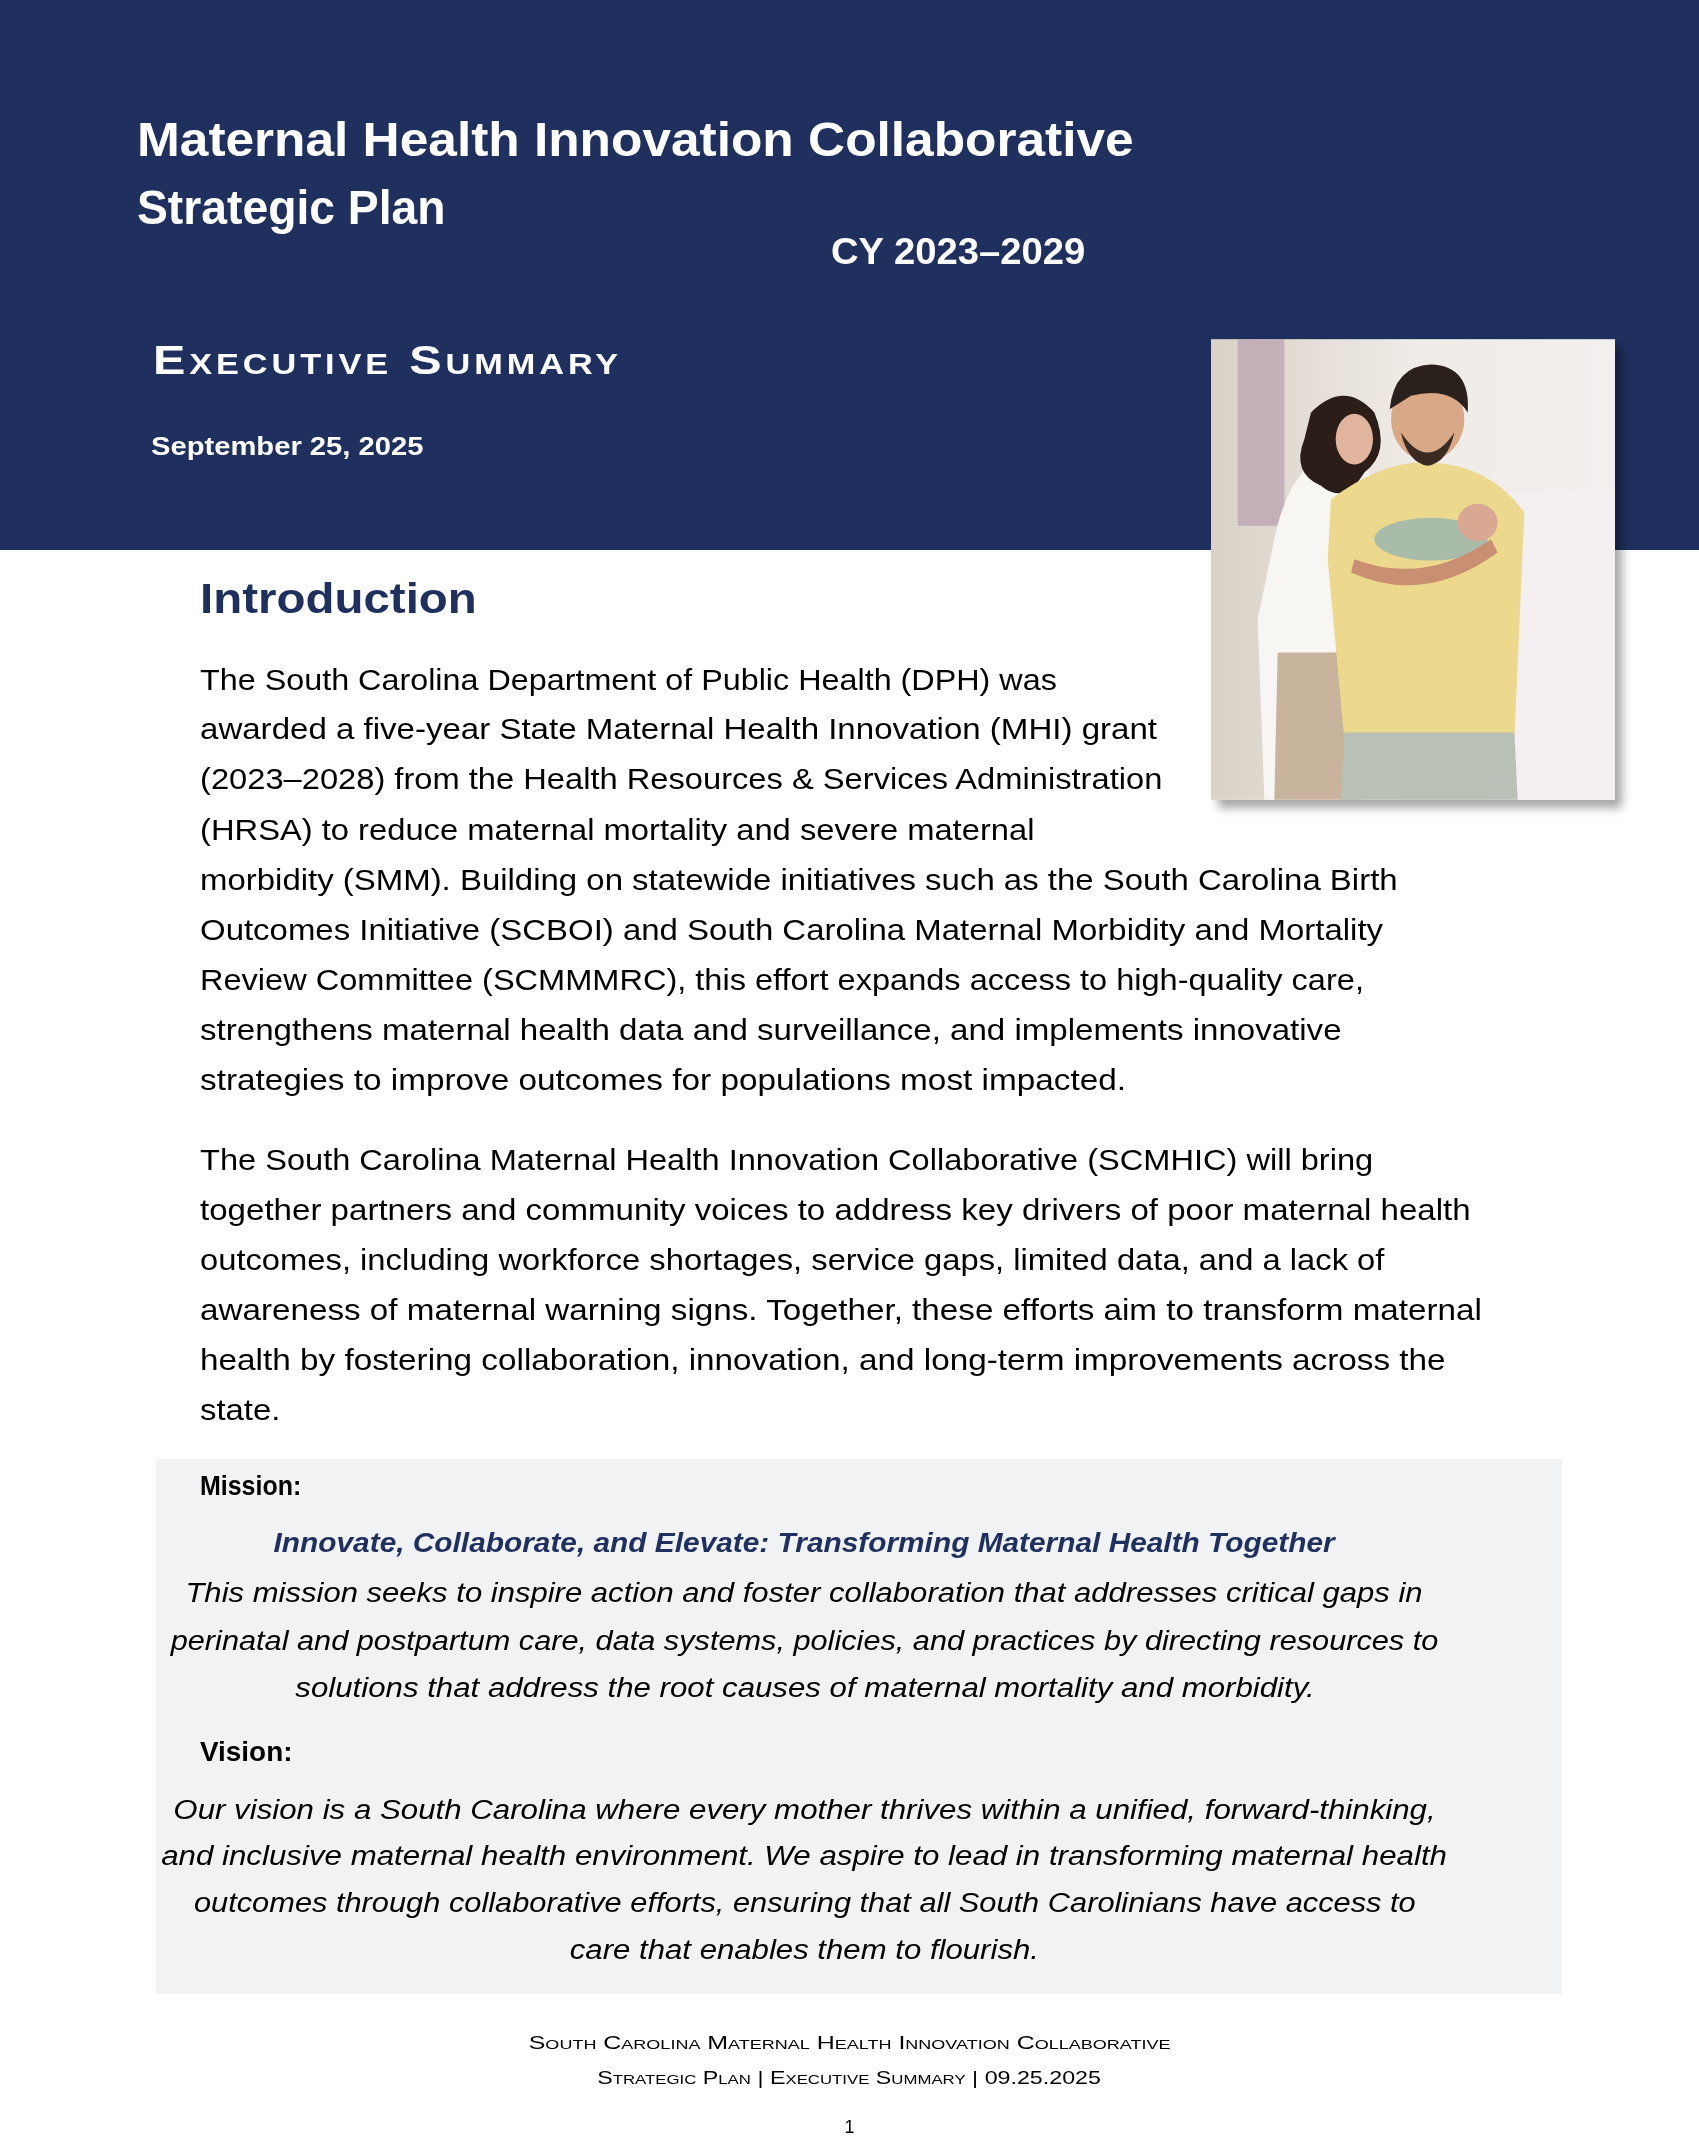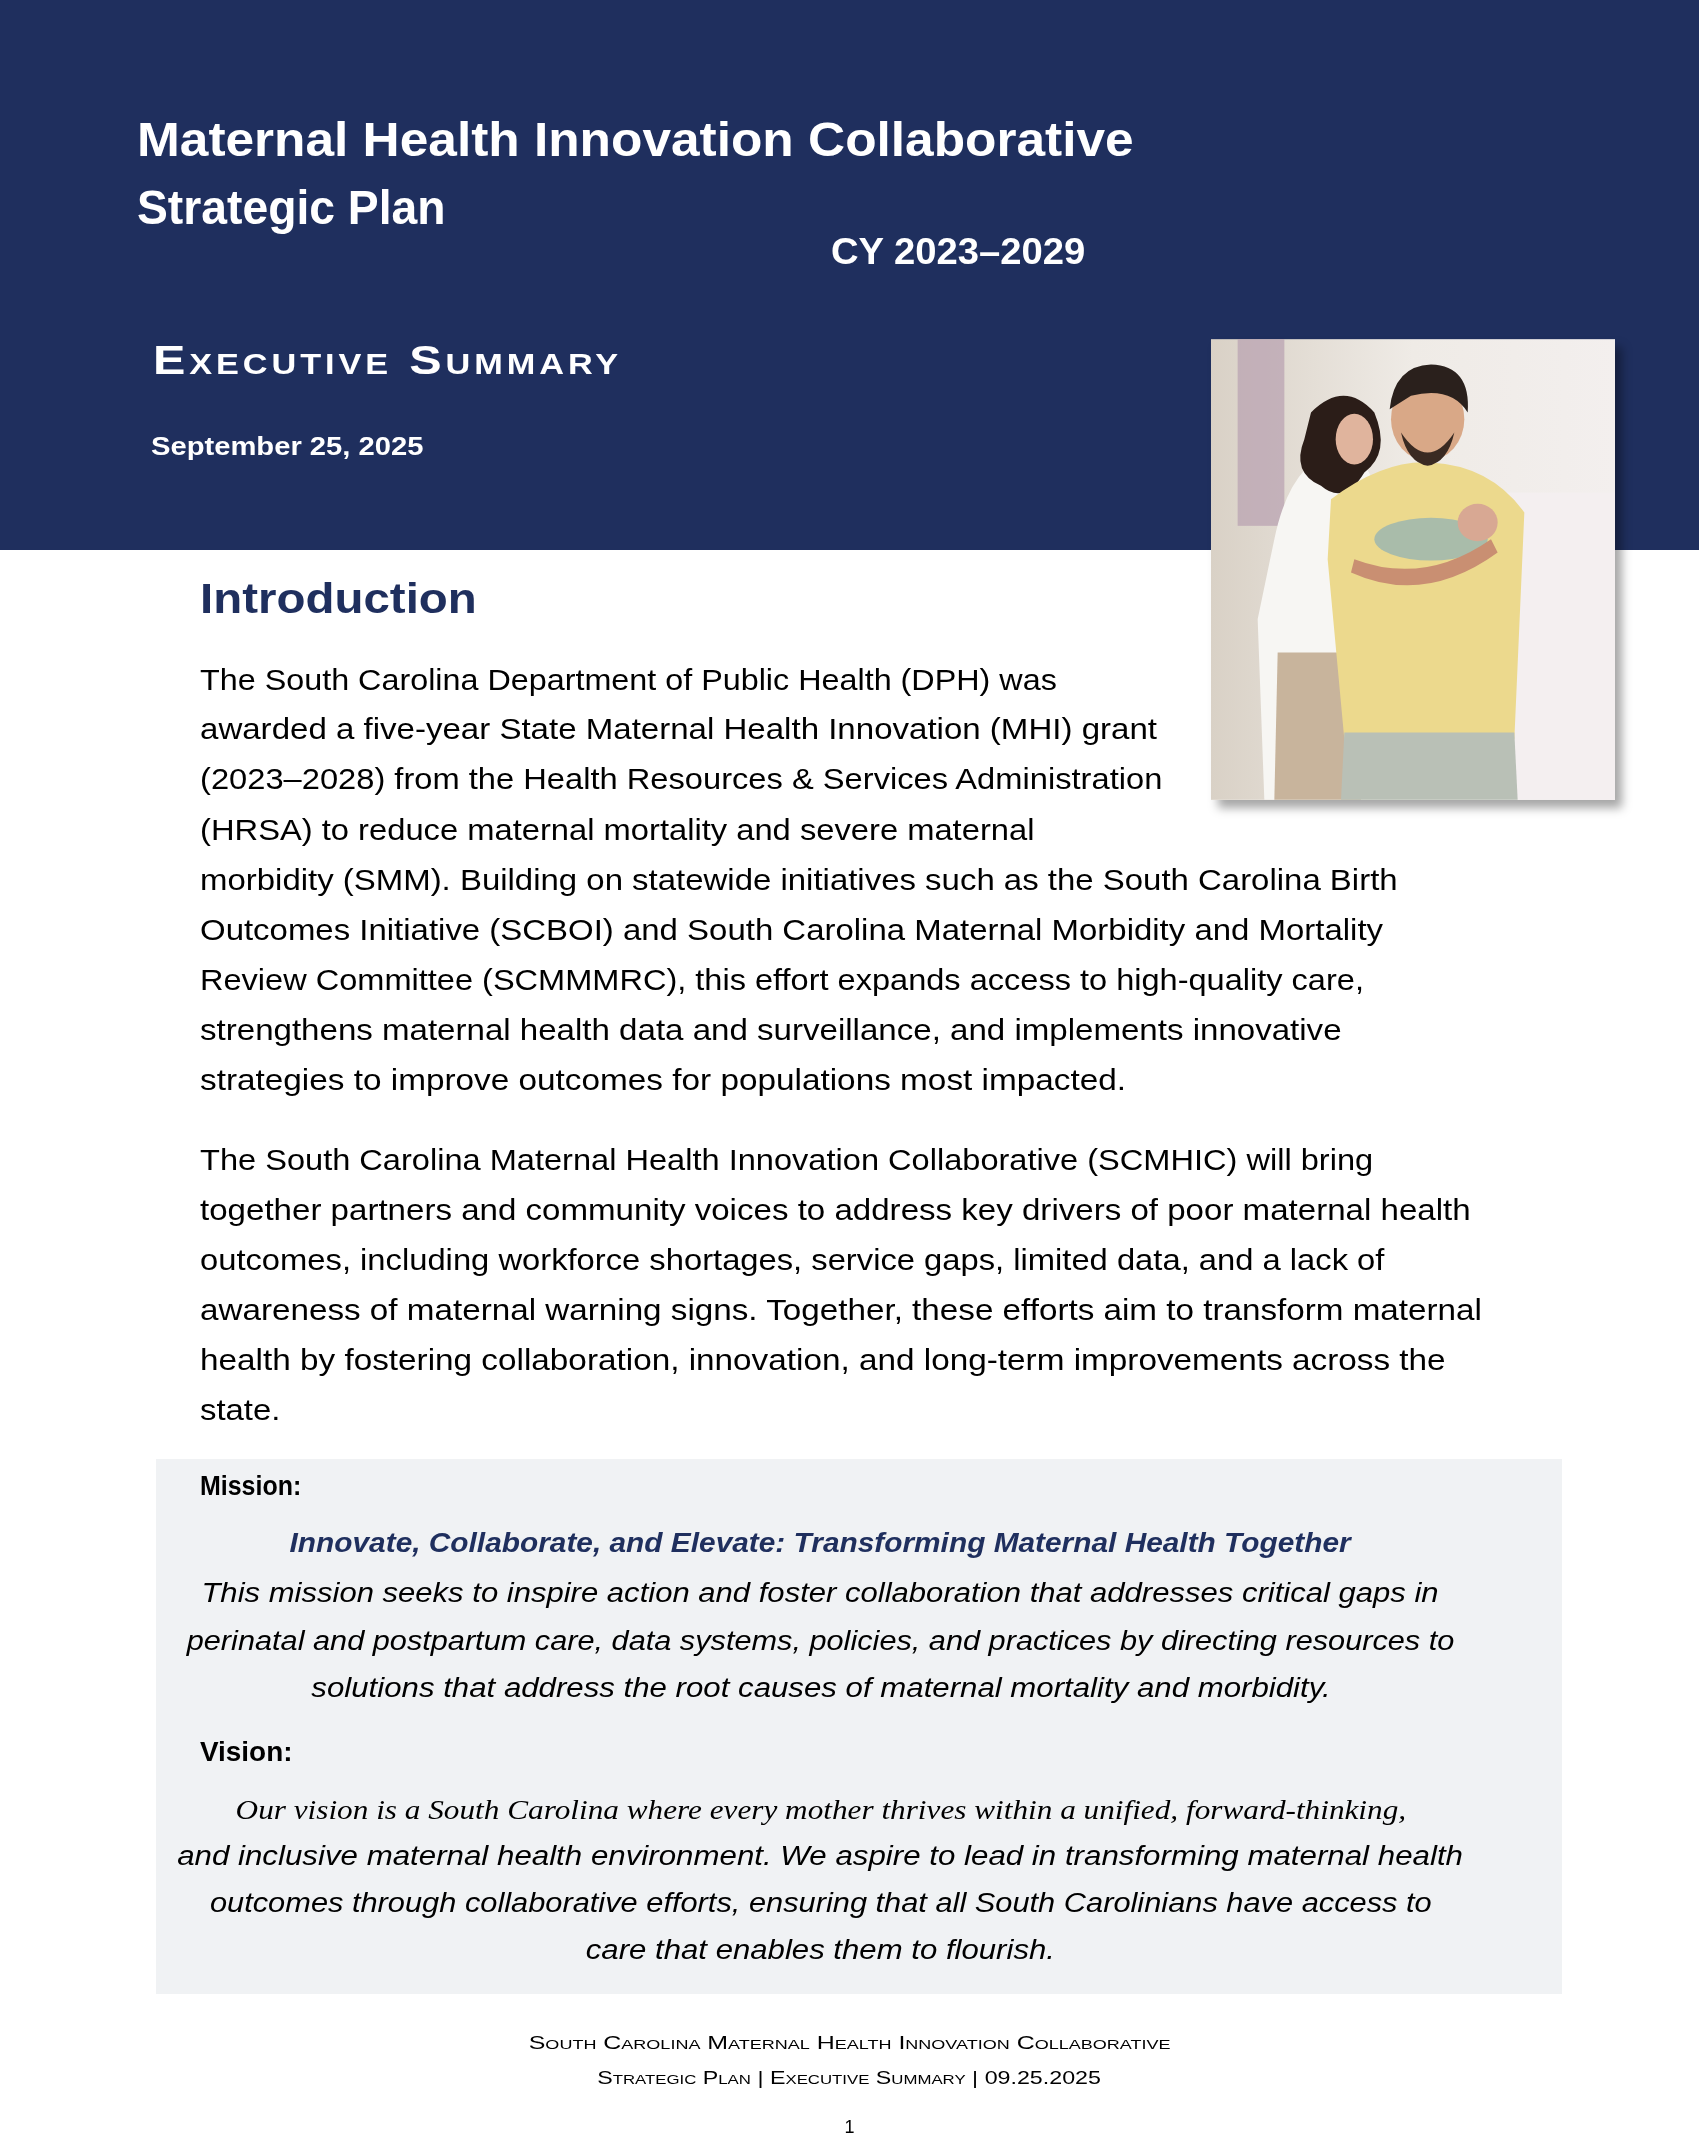--- a/index.html
+++ b/index.html
@@ -10,21 +10,21 @@
   .title { color: #fff; font-weight: bold; font-size: 49px; line-height: 1; transform-origin: left bottom; }
   .cy { color: #fff; font-weight: bold; font-size: 37px; line-height: 1; transform-origin: left bottom; }
   .exec { color: #fff; font-weight: bold; font-size: 41px; line-height: 1; font-variant: small-caps; letter-spacing: 3.3px; transform-origin: left bottom; }
   .date { color: #fff; font-weight: bold; font-size: 25px; line-height: 1; transform-origin: left bottom; }
   .photo { position: absolute; left: 1211px; top: 339px; width: 404px; height: 461px;
            box-shadow: 6.7px 8px 9.3px rgba(0,0,0,0.35); overflow: hidden; }
   .h2 { color: #1f2f5e; font-weight: bold; font-size: 43px; line-height: 1; transform-origin: left bottom; }
   .body-line { font-size: 29px; line-height: 1; transform-origin: left bottom; color: #000; }
   .panel { position: absolute; left: 156px; top: 1459px; width: 1406px; height: 535px; background: #f0f2f4; }
   .label { font-weight: bold; font-size: 27px; line-height: 1; transform-origin: left bottom; }
-  .center-line { position: absolute; left: 172px; width: 1297px; text-align: center; white-space: nowrap; line-height: 1; }
+  .center-line { position: absolute; left: 156px; width: 1297px; text-align: center; white-space: nowrap; line-height: 1; }
   .center-line span { display: inline-block; transform-origin: center bottom; }
   .tagline span { color: #1f2f5e; font-weight: bold; font-style: italic; font-size: 27px; }
   .ital span { font-style: italic; font-size: 27px; color: #000; }
   .footer span { font-size: 18px; color: #000; }
   .sc { font-variant: small-caps; }
 </style>
 </head>
 <body>
 
 <div class="band"></div>
@@ -96,21 +96,21 @@
 </div>
 <div class="center-line ital" style="top:1628px;">
   <span style="transform: scaleX(1.1368);">perinatal and postpartum care, data systems, policies, and practices by directing resources to</span>
 </div>
 <div class="center-line ital" style="top:1675px;">
   <span style="transform: scaleX(1.1557);">solutions that address the root causes of maternal mortality and morbidity.</span>
 </div>
 
 <div class="abs label" style="left: 200px; top: 1739px; transform: scaleX(1.033);">Vision:</div>
 
-<div class="center-line ital" style="top:1797px;font-family:Liberation Serif, serif;">
+<div class="center-line ital" style="top:1797px;">
   <span style="transform: scaleX(1.157);">Our vision is a South Carolina where every mother thrives within a unified, forward-thinking,</span>
 </div>
 <div class="center-line ital" style="top:1843px;">
   <span style="transform: scaleX(1.1583);">and inclusive maternal health environment. We aspire to lead in transforming maternal health</span>
 </div>
 <div class="center-line ital" style="top:1890px;">
   <span style="transform: scaleX(1.1401);">outcomes through collaborative efforts, ensuring that all South Carolinians have access to</span>
 </div>
 <div class="center-line ital" style="top:1937px;">
   <span style="transform: scaleX(1.1534);">care that enables them to flourish.</span>

